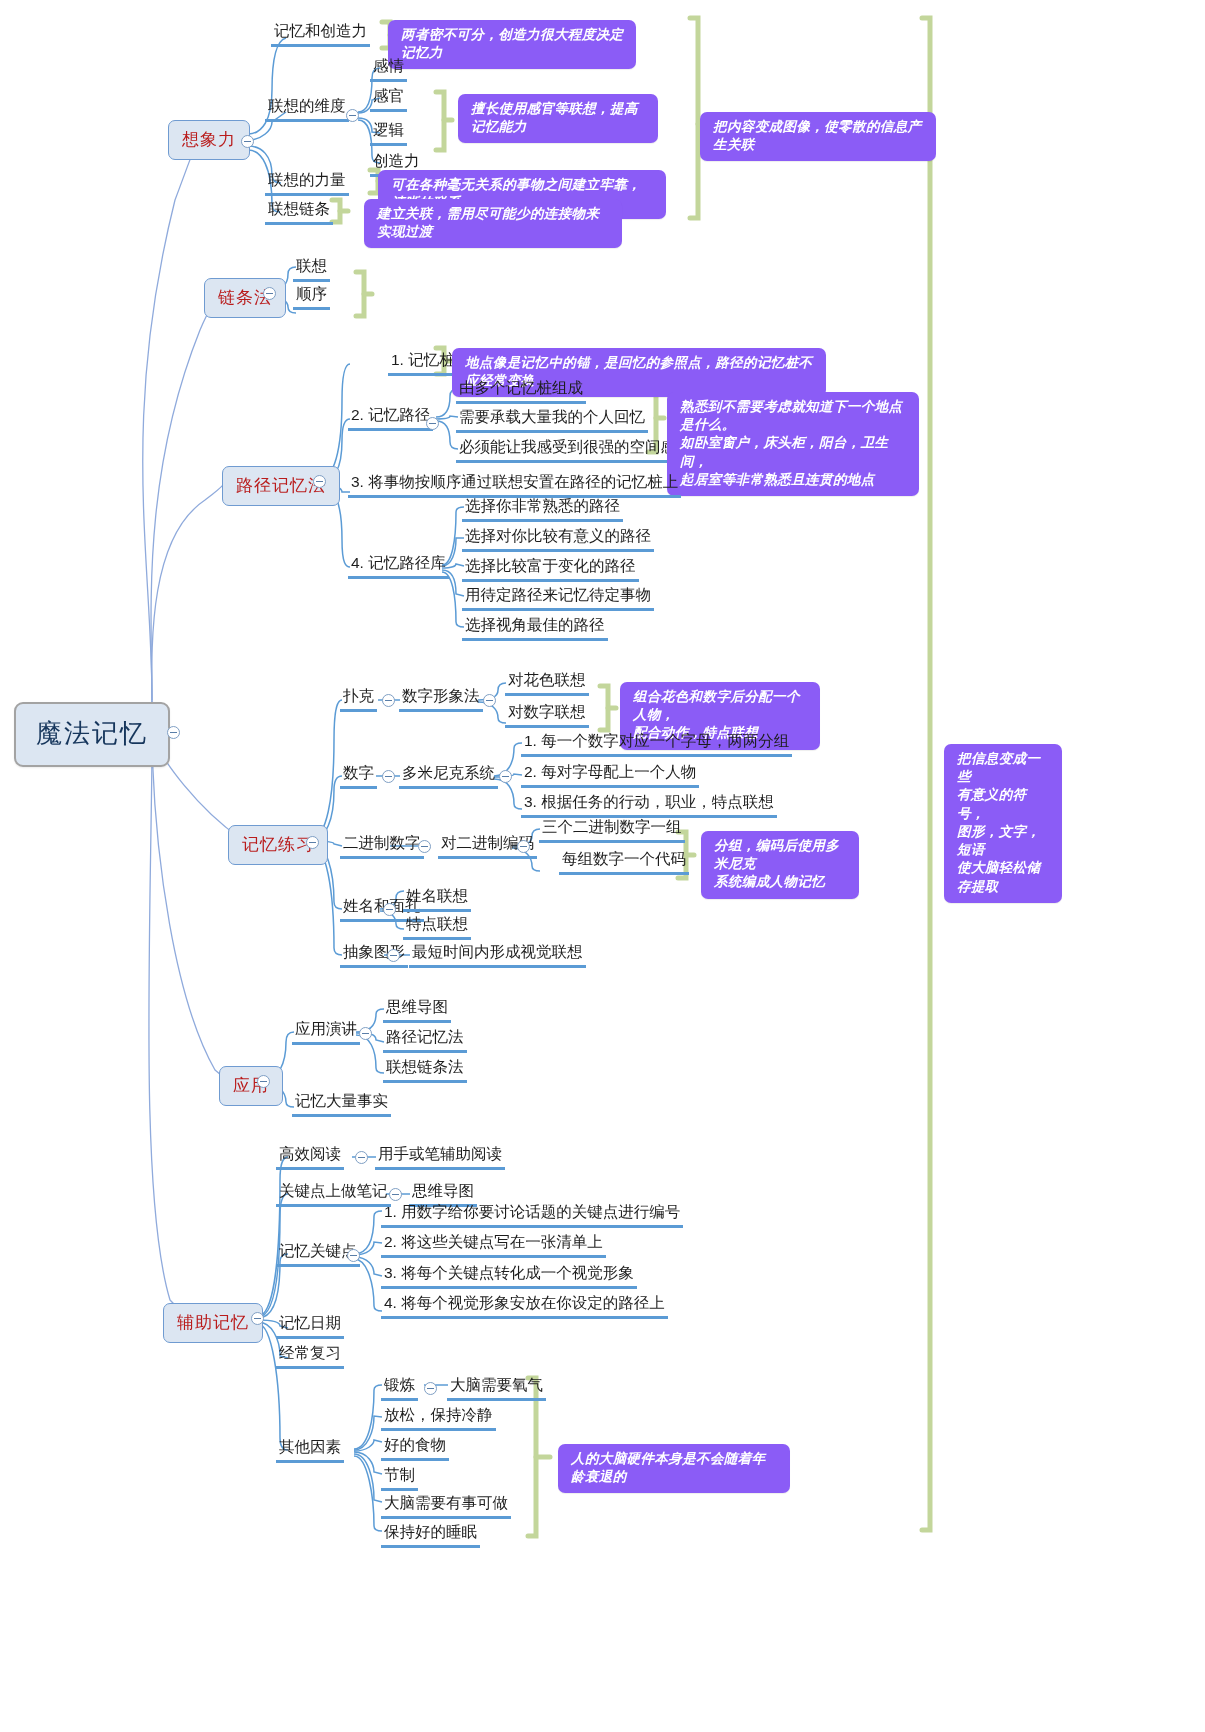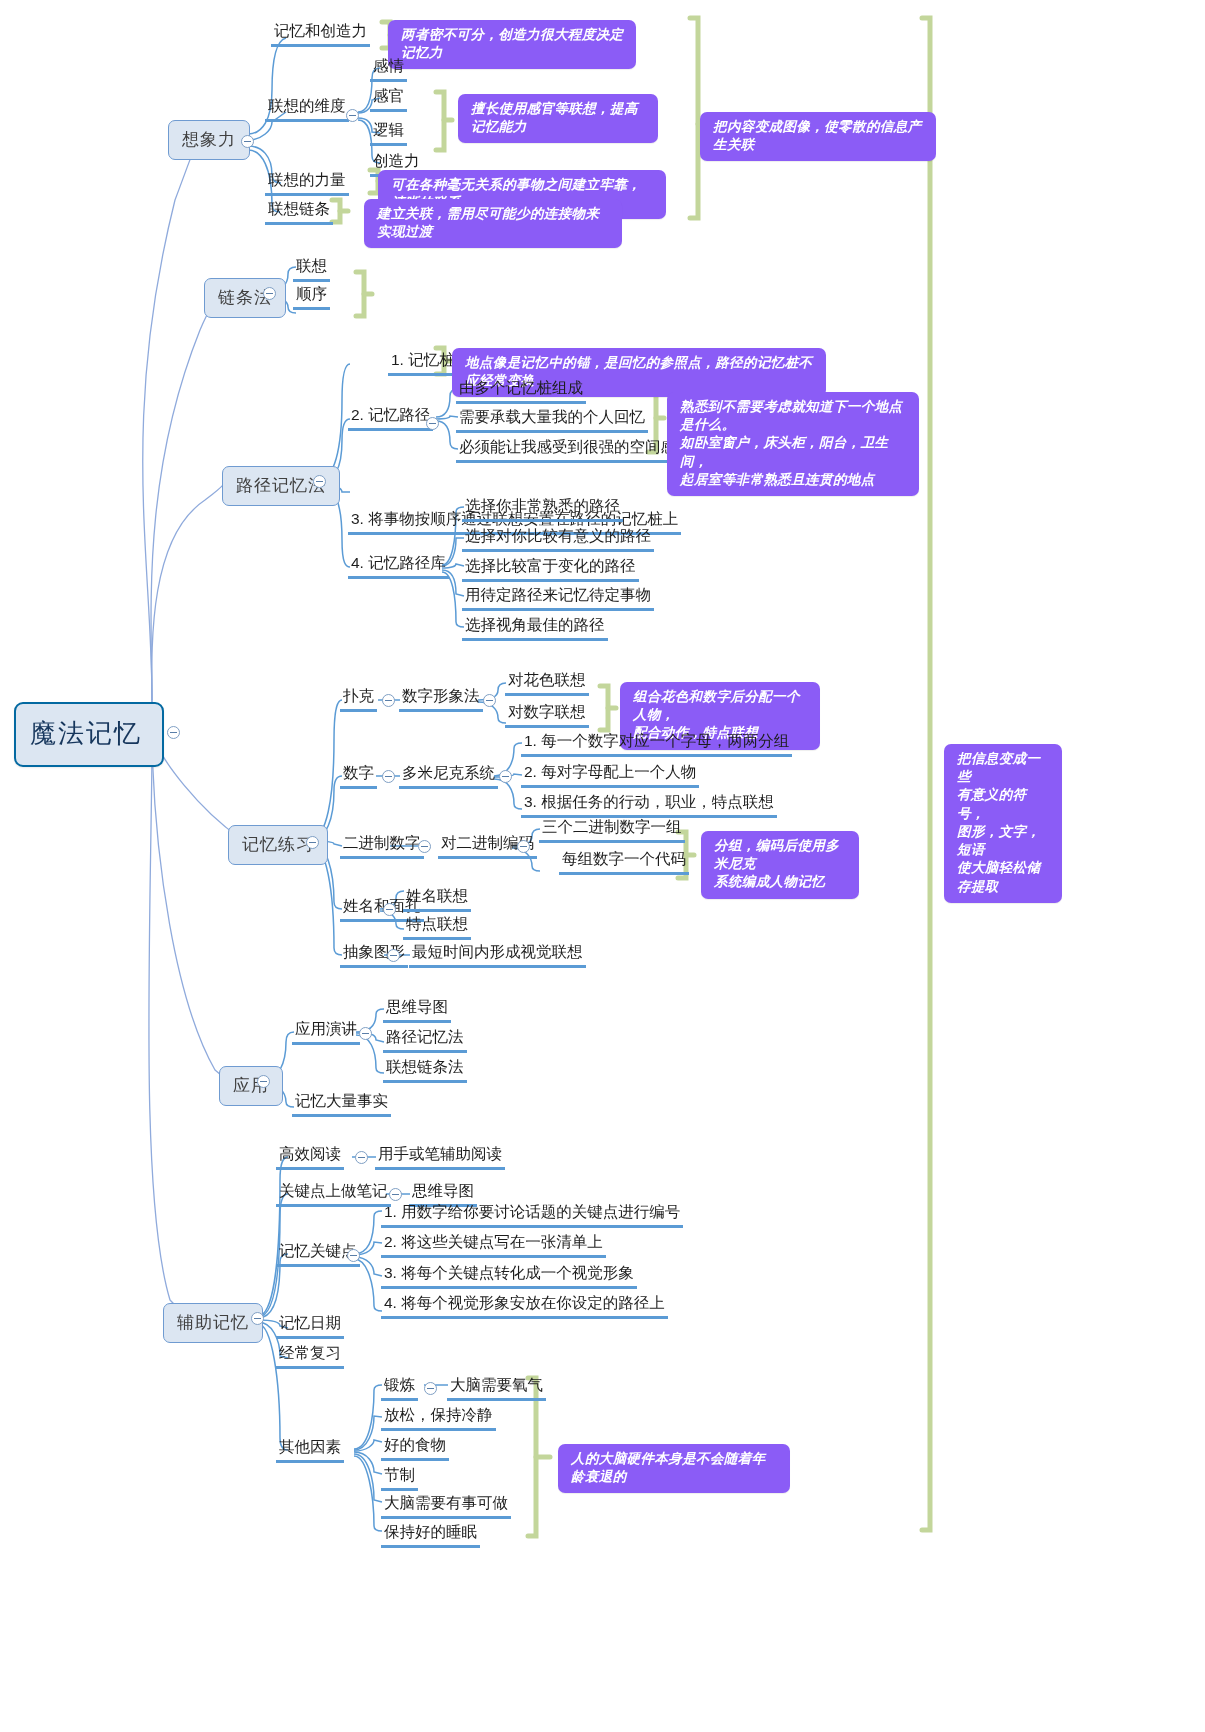--- a/index.html
+++ b/index.html
@@ -23,37 +23,37 @@
   }
   
   .node {
     position: absolute;
     white-space: nowrap;
     color: #1a1a1a;
   }
   
   .root {
     background: #dce6f2;
-    border: 2px solid #0369a1;
+    border: 2px solid #a3a3a3;
     border-radius: 9px;
     font-size: 26px;
     letter-spacing: 2px;
-    padding: 12px 20px 14px 14px;
+    padding: 12px 20px 14px 20px;
     color: #16365c;
     box-shadow: 0 1px 2px rgba(0,0,0,0.08);
   }
   
   .l1 {
     background: #dce6f2;
     border: 1.6px solid #6f9bd1;
     border-radius: 7px;
     font-size: 17px;
     letter-spacing: 1px;
     padding: 7px 13px 8px 13px;
-    color: #404040;
+    color: #b91c1c;
   }
   
   .tnode {
     font-size: 15.5px;
     line-height: 1.15;
     padding: 0 3px 4px 3px;
     border-bottom: 3px solid #5b9bd5;
     color: #1d1d1d;
   }
   
@@ -276,21 +276,21 @@
 
   <div class="node tnode" style="left:348px; top:406px;">2. 记忆路径</div>
   <div class="toggle" style="left:426px; top:417px;"></div>
   <div class="node tnode" style="left:456px; top:379px;">由多个记忆桩组成</div>
   <div class="node tnode" style="left:456px; top:408px;">需要承载大量我的个人回忆</div>
   <div class="node tnode" style="left:456px; top:438px;">必须能让我感受到很强的空间感</div>
   <div class="note" style="left:667px; top:392px; width:252px;">熟悉到不需要考虑就知道下一个地点是什么。
 如卧室窗户，床头柜，阳台，卫生间，
 起居室等非常熟悉且连贯的地点</div>
 
-  <div class="node tnode" style="left:348px; top:473px;margin-top:37px;">3. 将事物按顺序通过联想安置在路径的记忆桩上</div>
+  <div class="node tnode" style="left:348px; top:473px;">3. 将事物按顺序通过联想安置在路径的记忆桩上</div>
 
   <div class="node tnode" style="left:348px; top:554px;">4. 记忆路径库</div>
   <div class="node tnode" style="left:462px; top:497px;">选择你非常熟悉的路径</div>
   <div class="node tnode" style="left:462px; top:527px;text-align:center;">选择对你比较有意义的路径</div>
   <div class="node tnode" style="left:462px; top:557px;">选择比较富于变化的路径</div>
   <div class="node tnode" style="left:462px; top:586px;">用待定路径来记忆待定事物</div>
   <div class="node tnode" style="left:462px; top:616px;">选择视角最佳的路径</div>
 
   <div class="node l1" style="left:228px; top:825px;">记忆练习</div>
   <div class="toggle" style="left:306px; top:836px;"></div>

